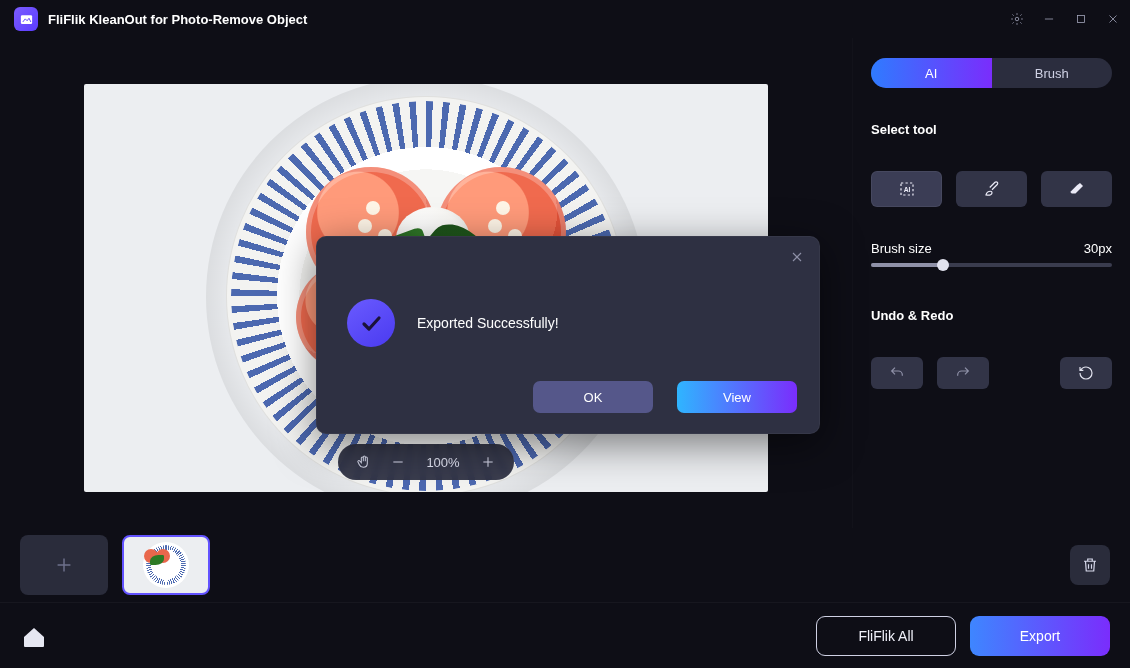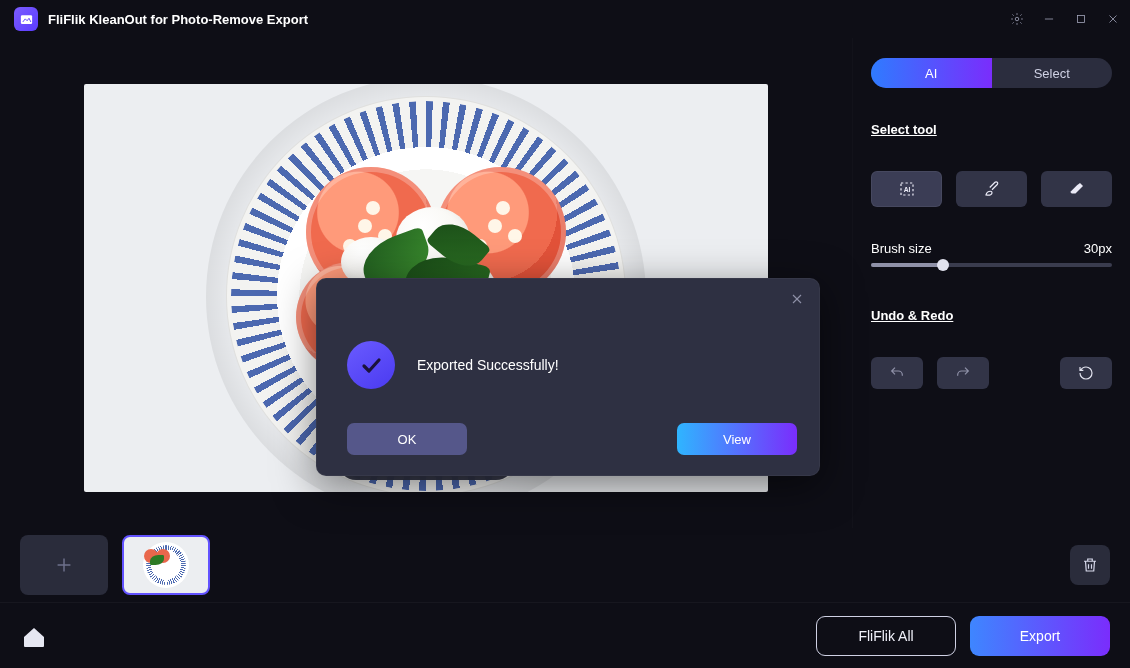--- a/index.html
+++ b/index.html
@@ -63,21 +63,21 @@
 .zoombar .zicon { display:flex; align-items:center; justify-content:center; cursor:pointer; }
 .zoombar svg { width:16px; height:16px; stroke:#d6d8ea; stroke-width:1.6; fill:none; }
 .zoom-label { font-size:13px; color:#e2e4f3; min-width:38px; text-align:center; }
 
 
 .sidebar { width:278px; padding:20px 18px 10px 18px; display:flex; flex-direction:column; gap:34px; border-left:1px solid rgba(255,255,255,0.02); }
 .mode-toggle { height:30px; border-radius:15px; background:#2b2d3e; display:flex; overflow:hidden; }
 .mode-toggle .seg { flex:1; display:flex; align-items:center; justify-content:center; font-size:13px; cursor:pointer; color:#cfd1e4; }
 .mode-toggle .seg.active { background:linear-gradient(90deg,#2f7bff,#7a2dfc); color:#fff; font-weight:500; }
 
-.section-label { font-size:13px; font-weight:600;text-decoration:underline; }
+.section-label { font-size:13px; font-weight:600; }
 .toolrow { display:flex; gap:14px; }
 .toolbtn { flex:1; height:36px; border-radius:6px; background:#323447; display:flex; align-items:center; justify-content:center; cursor:pointer; }
 .toolbtn.selected { background:#3b3d55; box-shadow:inset 0 0 0 1px rgba(255,255,255,0.06); }
 .toolbtn svg { width:18px; height:18px; stroke:#eaeaf6; stroke-width:1.6; fill:none; }
 .toolbtn.eraser svg { fill:#eaeaf6; stroke:none; }
 
 .brush-row { display:flex; justify-content:space-between; font-size:13px; }
 .brush-row .val { color:#fff;margin-left:16px; }
 .slider-wrap { position:relative; height:18px; }
 .slider-track { position:absolute; top:50%; left:0; right:0; height:4px; border-radius:2px; background:#3a3c4e; transform:translateY(-50%); }
@@ -116,45 +116,45 @@
 
 .bottombar { height:66px; border-top:1px solid rgba(255,255,255,0.04); display:flex; align-items:center; padding:0 20px; gap:14px; background:#0e0e16; }
 .home-btn { width:28px; height:24px; cursor:pointer; }
 .home-btn svg { width:28px; height:24px; fill:#e6e7f2; }
 .bottombar .spacer { flex:1; }
 .export-btn { min-width:140px; height:40px; border-radius:9px; display:flex; align-items:center; justify-content:center; font-size:14px; font-weight:500; cursor:pointer; }
 .export-all { border:1.3px solid #cfd1e4; color:#f0f1fa; background:transparent; }
 .export-btn.primary { background:linear-gradient(90deg,#3e86ff,#7a2dfc); color:#fff; }
 
 
-.dialog-back { position:absolute; left:316px; top:236px; width:504px; height:198px; background:#2e3042; border:1px solid rgba(255,255,255,0.04); border-radius:10px; box-shadow:0 10px 40px rgba(0,0,0,0.5); padding:22px 22px 20px 30px; display:flex; flex-direction:column;margin-top:42px; }
+.dialog-back { position:absolute; left:316px; top:236px; width:504px; height:198px; background:#2e3042; border:1px solid rgba(255,255,255,0.04); border-radius:10px; box-shadow:0 10px 40px rgba(0,0,0,0.5); padding:22px 22px 20px 30px; display:flex; flex-direction:column; }
 .dialog-close { position:absolute; top:12px; right:14px; cursor:pointer; }
 .dialog-close svg { width:16px; height:16px; stroke:#8f91a8; stroke-width:1.6; fill:none; }
 .dialog-body { display:flex; align-items:center; gap:22px; margin-top:40px; }
 .check-badge { width:48px; height:48px; border-radius:50%; background:linear-gradient(145deg,#6a5bff,#4a3af0); display:flex; align-items:center; justify-content:center; }
 .check-badge svg { width:24px; height:24px; stroke:#1b1339; stroke-width:3.2; fill:none; stroke-linecap:round; stroke-linejoin:round; }
 .dialog-msg { font-size:14px; }
-.dialog-btns { margin-top:auto; display:flex; justify-content:space-between; gap:24px; }
+.dialog-btns { margin-top:auto; display:flex; justify-content:flex-end; gap:24px; }
 .dbtn { width:120px; height:32px; border-radius:7px; display:flex; align-items:center; justify-content:center; font-size:13px; cursor:pointer; }
 .dbtn.ok { background:#55578a; color:#fff; }
 .dbtn.view { background:linear-gradient(90deg,#2fb5ff,#7a2dfc); color:#fff; }
 </style>
 </head>
 <body>
 
 <div class="app">
 
   <div class="titlebar">
     <div class="logo">
       <svg viewBox="0 0 24 24">
           <rect x="3" y="5" width="18" height="14" rx="2" fill="#fff"></rect>
           <path d="M6 16 l4 -5 l3 3 l3 -4 l3 6" stroke="#6b4cff" stroke-width="1.6" fill="none"></path>
         </svg>
     </div>
-    <div class="title">FliFlik KleanOut for Photo-Remove Export</div>
+    <div class="title">FliFlik KleanOut for Photo-Remove Object</div>
     <div class="win-controls">
       <div class="wc">
           <svg viewBox="0 0 24 24">
             <circle cx="12" cy="12" r="3"></circle>
             <path d="M12 2v3M12 19v3M4.2 4.2l2.1 2.1M17.7 17.7l2.1 2.1M2 12h3M19 12h3M4.2 19.8l2.1-2.1M17.7 6.3l2.1-2.1"></path>
           </svg>
         </div>
       <div class="wc">
           <svg viewBox="0 0 24 24">
             <line x1="5" y1="12" x2="19" y2="12"></line>
@@ -218,21 +218,21 @@
                 <line x1="12" y1="5" x2="12" y2="19"></line>
               </svg>
             </div>
         </div>
       </div>
     </div>
 
     <div class="sidebar">
       <div class="mode-toggle">
         <div class="seg active">AI</div>
-        <div class="seg">Select</div>
+        <div class="seg">Brush</div>
       </div>
 
       <div class="section-label">Select tool</div>
       <div class="toolrow">
         <div class="toolbtn selected">
           <svg viewBox="0 0 24 24">
               <rect x="4" y="4" width="16" height="16" stroke-dasharray="3 3"></rect>
               <text x="12" y="16" text-anchor="middle" font-size="9" fill="#eaeaf6" stroke="none" font-family="Arial" font-weight="600">AI</text>
             </svg>
         </div>

